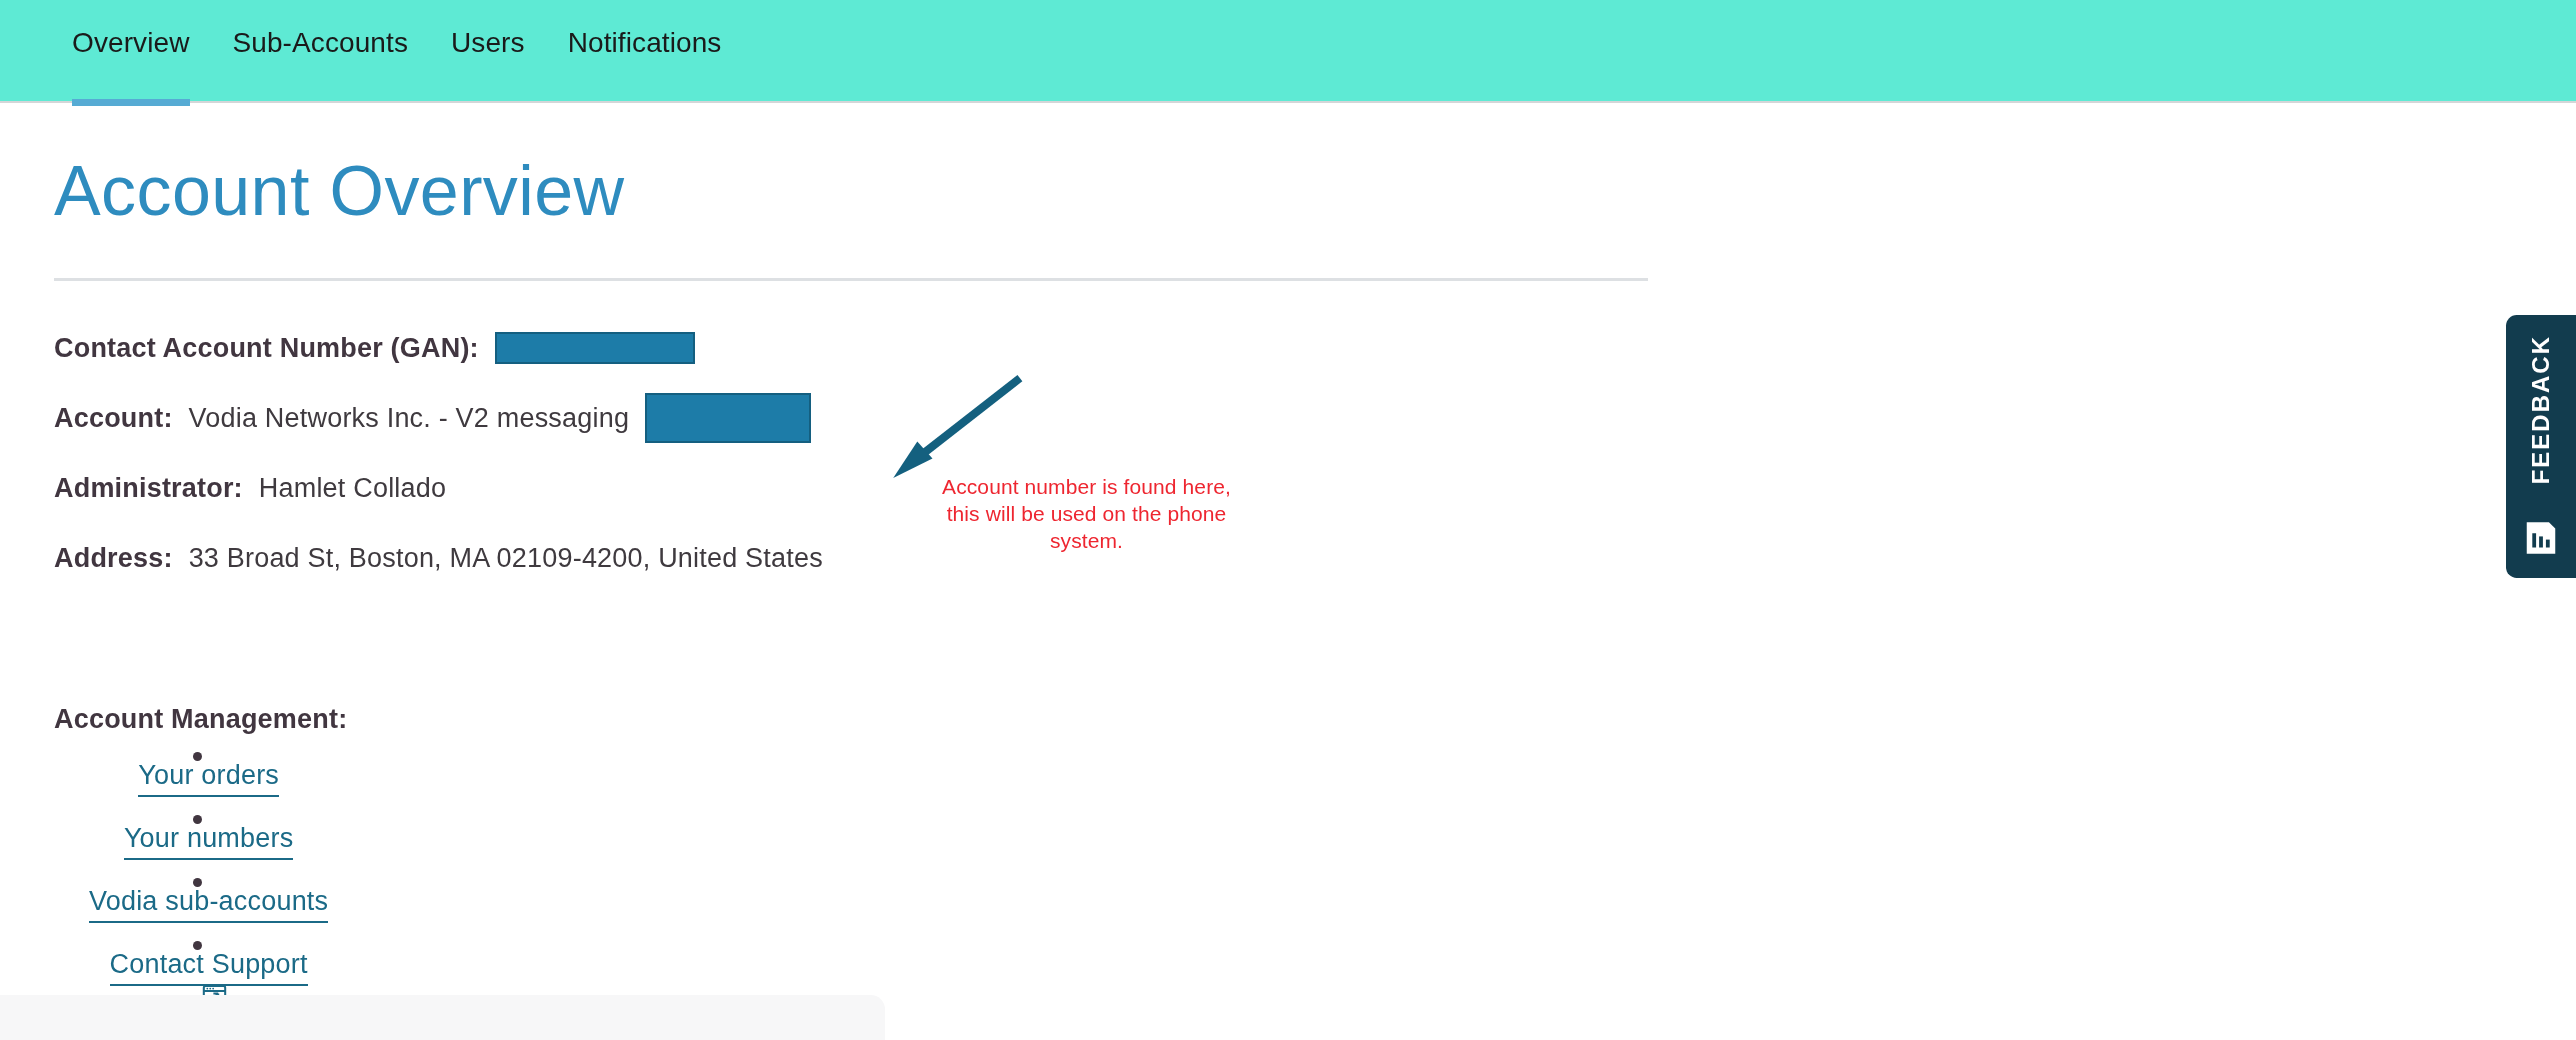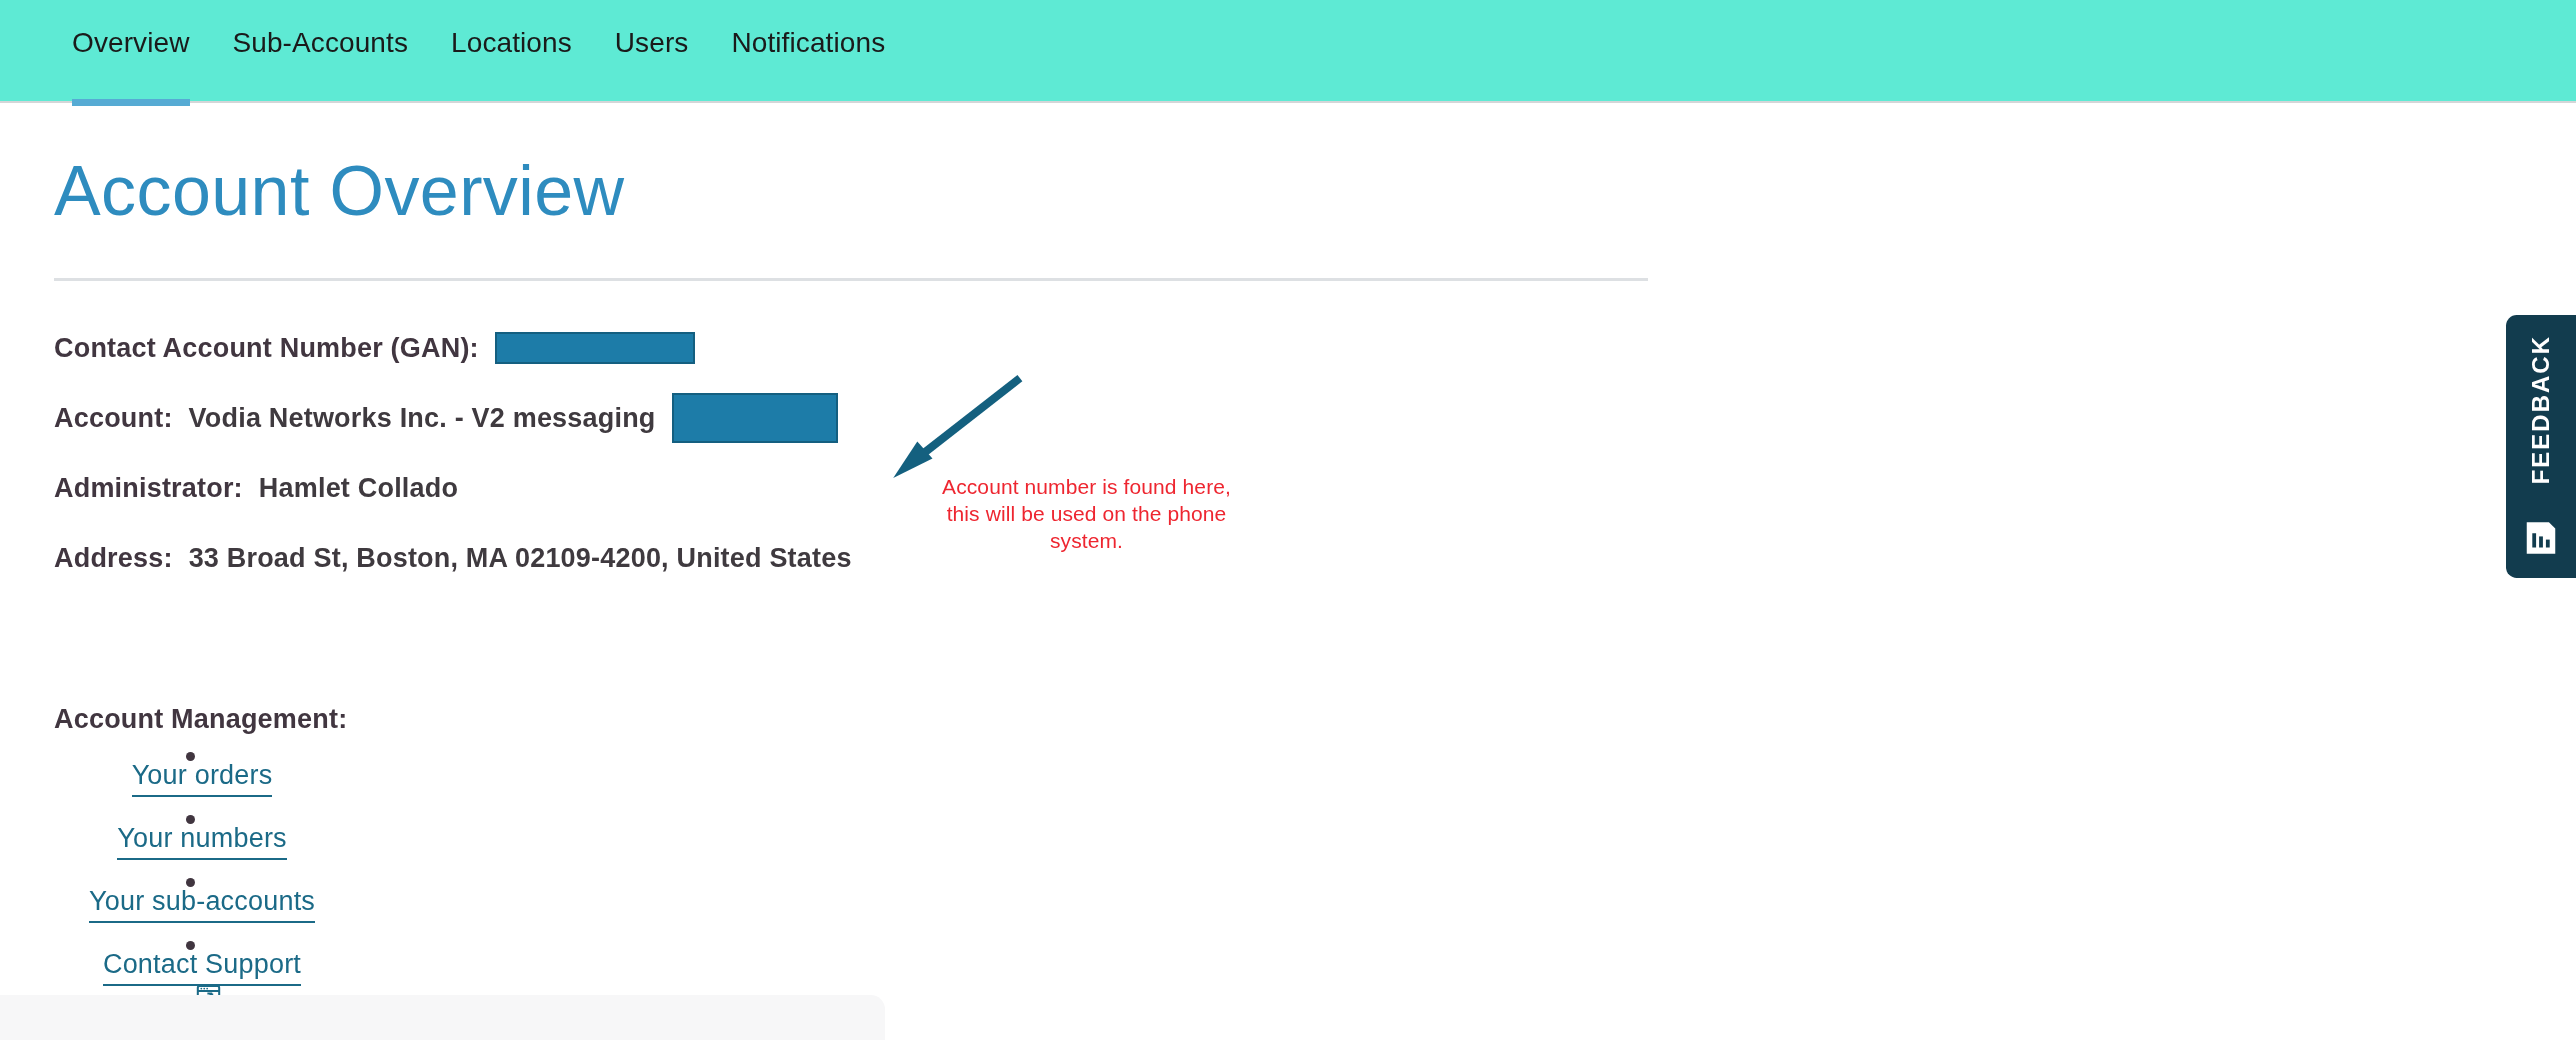--- a/index.html
+++ b/index.html
@@ -105,21 +105,21 @@
     white-space: nowrap;
   }
   .info-label {
     font-size: 27px;
     font-weight: bold;
     color: #413640;
     letter-spacing: 0.2px;
   }
   .info-value {
     font-size: 27px;
-    font-weight: 700;
+    font-weight: 400;
     color: #3f3a3f;
     margin-left: 16px;
     letter-spacing: 0.2px;
   }
   .redact {
     display: inline-block;
     background: #1d7ca8;
     border: 2.7px solid #145f80;
     margin-left: 16px;
   }
@@ -243,23 +243,20 @@
 <body>
 
 <div class="page">
 
   <nav class="tabbar">
     <div class="tab active">
       <span>Overview</span>
     </div>
     <div class="tab">
       <span>Sub-Accounts</span>
-    </div>
-    <div class="tab">
-      <span>Locations</span>
     </div>
     <div class="tab">
       <span>Users</span>
     </div>
     <div class="tab">
       <span>Notifications</span>
     </div>
   </nav>
 
   <div class="content">
@@ -299,21 +296,21 @@
       <li class="link-item">
         <span class="bullet"></span>
         <a class="link">Your orders</a>
       </li>
       <li class="link-item">
         <span class="bullet"></span>
         <a class="link">Your numbers</a>
       </li>
       <li class="link-item">
         <span class="bullet"></span>
-        <a class="link">Your sub-accounts</a>
+        <a class="link">Vodia sub-accounts</a>
       </li>
       <li class="link-item">
         <span class="bullet"></span>
         <a class="link">Contact Support</a>
         <span class="ext-icon">
           <svg width="27" height="27" viewBox="0 0 24 24" fill="none">
             <rect x="2.5" y="3.5" width="19" height="17" rx="1.5" stroke="#1b6a87" stroke-width="1.8"></rect>
             <line x1="2.5" y1="8" x2="21.5" y2="8" stroke="#1b6a87" stroke-width="1.8"></line>
             <circle cx="5.6" cy="5.8" r="0.8" fill="#1b6a87"></circle>
             <circle cx="8.2" cy="5.8" r="0.8" fill="#1b6a87"></circle>

